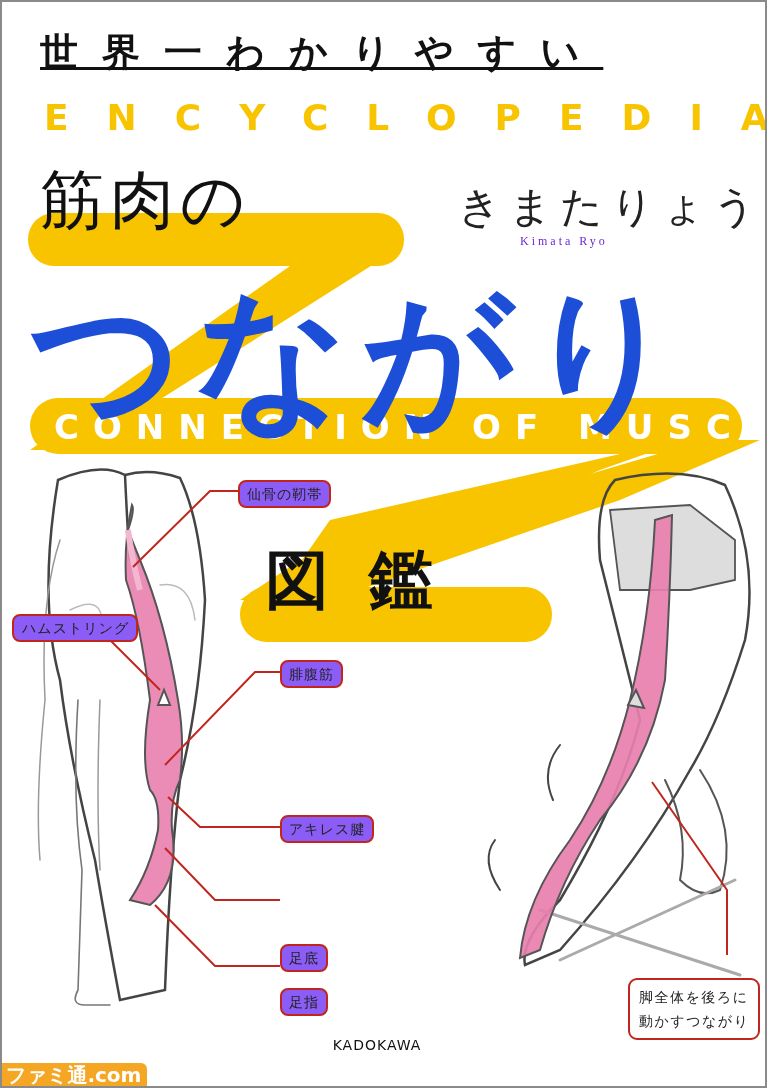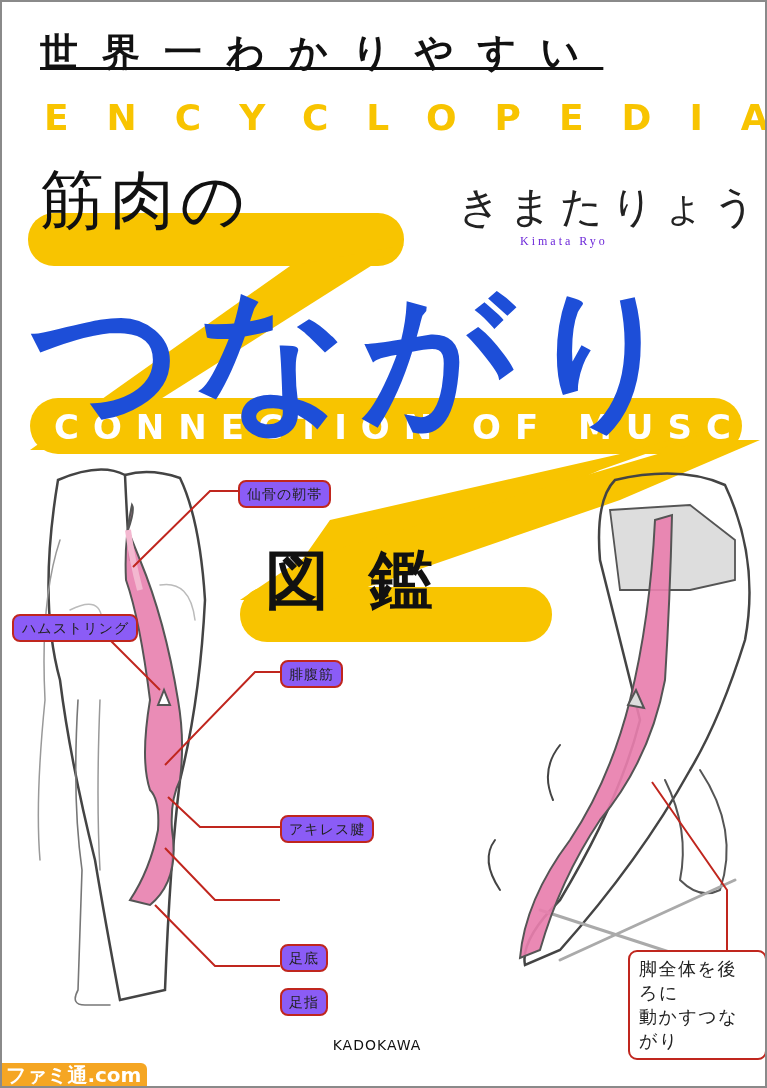--- a/index.html
+++ b/index.html
@@ -10,21 +10,21 @@
   .series-title { left: 40px; top: 22px; width: 690px; font-size: 38px; font-weight: bold; letter-spacing: 24px; color: #111; white-space: nowrap; line-height: 60px; text-decoration: underline; }
   .encyclopedia { left: 44px; top: 96px; width: 700px; font-size: 36px; font-weight: bold; letter-spacing: 38px; color: #f8c400; white-space: nowrap; font-family: "DejaVu Sans", sans-serif; line-height: 44px; }
   svg.ybars { position: absolute; left: 0; top: 0; }
   .title1 { left: 40px; top: 150px; font-size: 64px; font-weight: normal; color: #111; letter-spacing: 6px; line-height: 100px; white-space: nowrap; z-index: 5; }
   .author-jp { left: 458px; top: 182px; font-size: 42px; color: #222; letter-spacing: 8px; white-space: nowrap; line-height: 50px; z-index: 5; }
   .author-en { left: 520px; top: 234px; font-size: 12px; color: #6d28d9; letter-spacing: 3px; white-space: nowrap; z-index: 5; font-family: Liberation Serif, serif; }
   .title2 { left: 30px; top: 275px; font-size: 150px; font-weight: bold; color: #1d4ed8; letter-spacing: 12px; line-height: 165px; white-space: nowrap; z-index: 6; }
   .connection { left: 54px; top: 407px; font-size: 34px; font-weight: bold; color: #ffffff; letter-spacing: 14px; white-space: nowrap; line-height: 40px; z-index: 4; }
   .title3 { left: 265px; top: 530px; font-size: 64px; font-weight: bold; color: #111; letter-spacing: 40px; line-height: 100px; white-space: nowrap; z-index: 5; }
   .label { position: absolute; border: 2.5px solid #c0261e; border-radius: 8px; background: #8b5cf6; color: #222; font-size: 14px; padding: 2px 7px; white-space: nowrap; letter-spacing: 1px; z-index: 8; line-height: 20px; }
-  .label-multi { position: absolute; border: 2.5px solid #c0261e; border-radius: 9px; background: #fff; color: #222; font-size: 18px; padding: 5px 9px; letter-spacing: 1.5px; z-index: 8; line-height: 24px; }
+  .label-multi { position: absolute; border: 2.5px solid #c0261e; border-radius: 9px; background: #fff; color: #222; font-size: 14px; padding: 5px 9px; letter-spacing: 1.5px; z-index: 8; line-height: 24px; margin-top: 28px; }
   svg.art { position: absolute; left: 0; top: 0; z-index: 3; }
   svg.leaders { position: absolute; left: 0; top: 0; z-index: 7; }
   .publisher { left: 0; width: 748px; top: 1037px; text-align: center; font-size: 14px; color: #111; letter-spacing: 1px; z-index: 5; }
   .publisher span { display: inline-block; margin-left: 6px; }
   .watermark { left: 0; top: 1063px; height: 27px; padding: 0 6px; background: #f5a623; color: #fff; font-size: 20px; font-weight: bold; line-height: 25px; border-top-right-radius: 6px; z-index: 9; white-space: nowrap; }
 </style>
 </head>
 <body>
 
 <div class="frame"></div>

